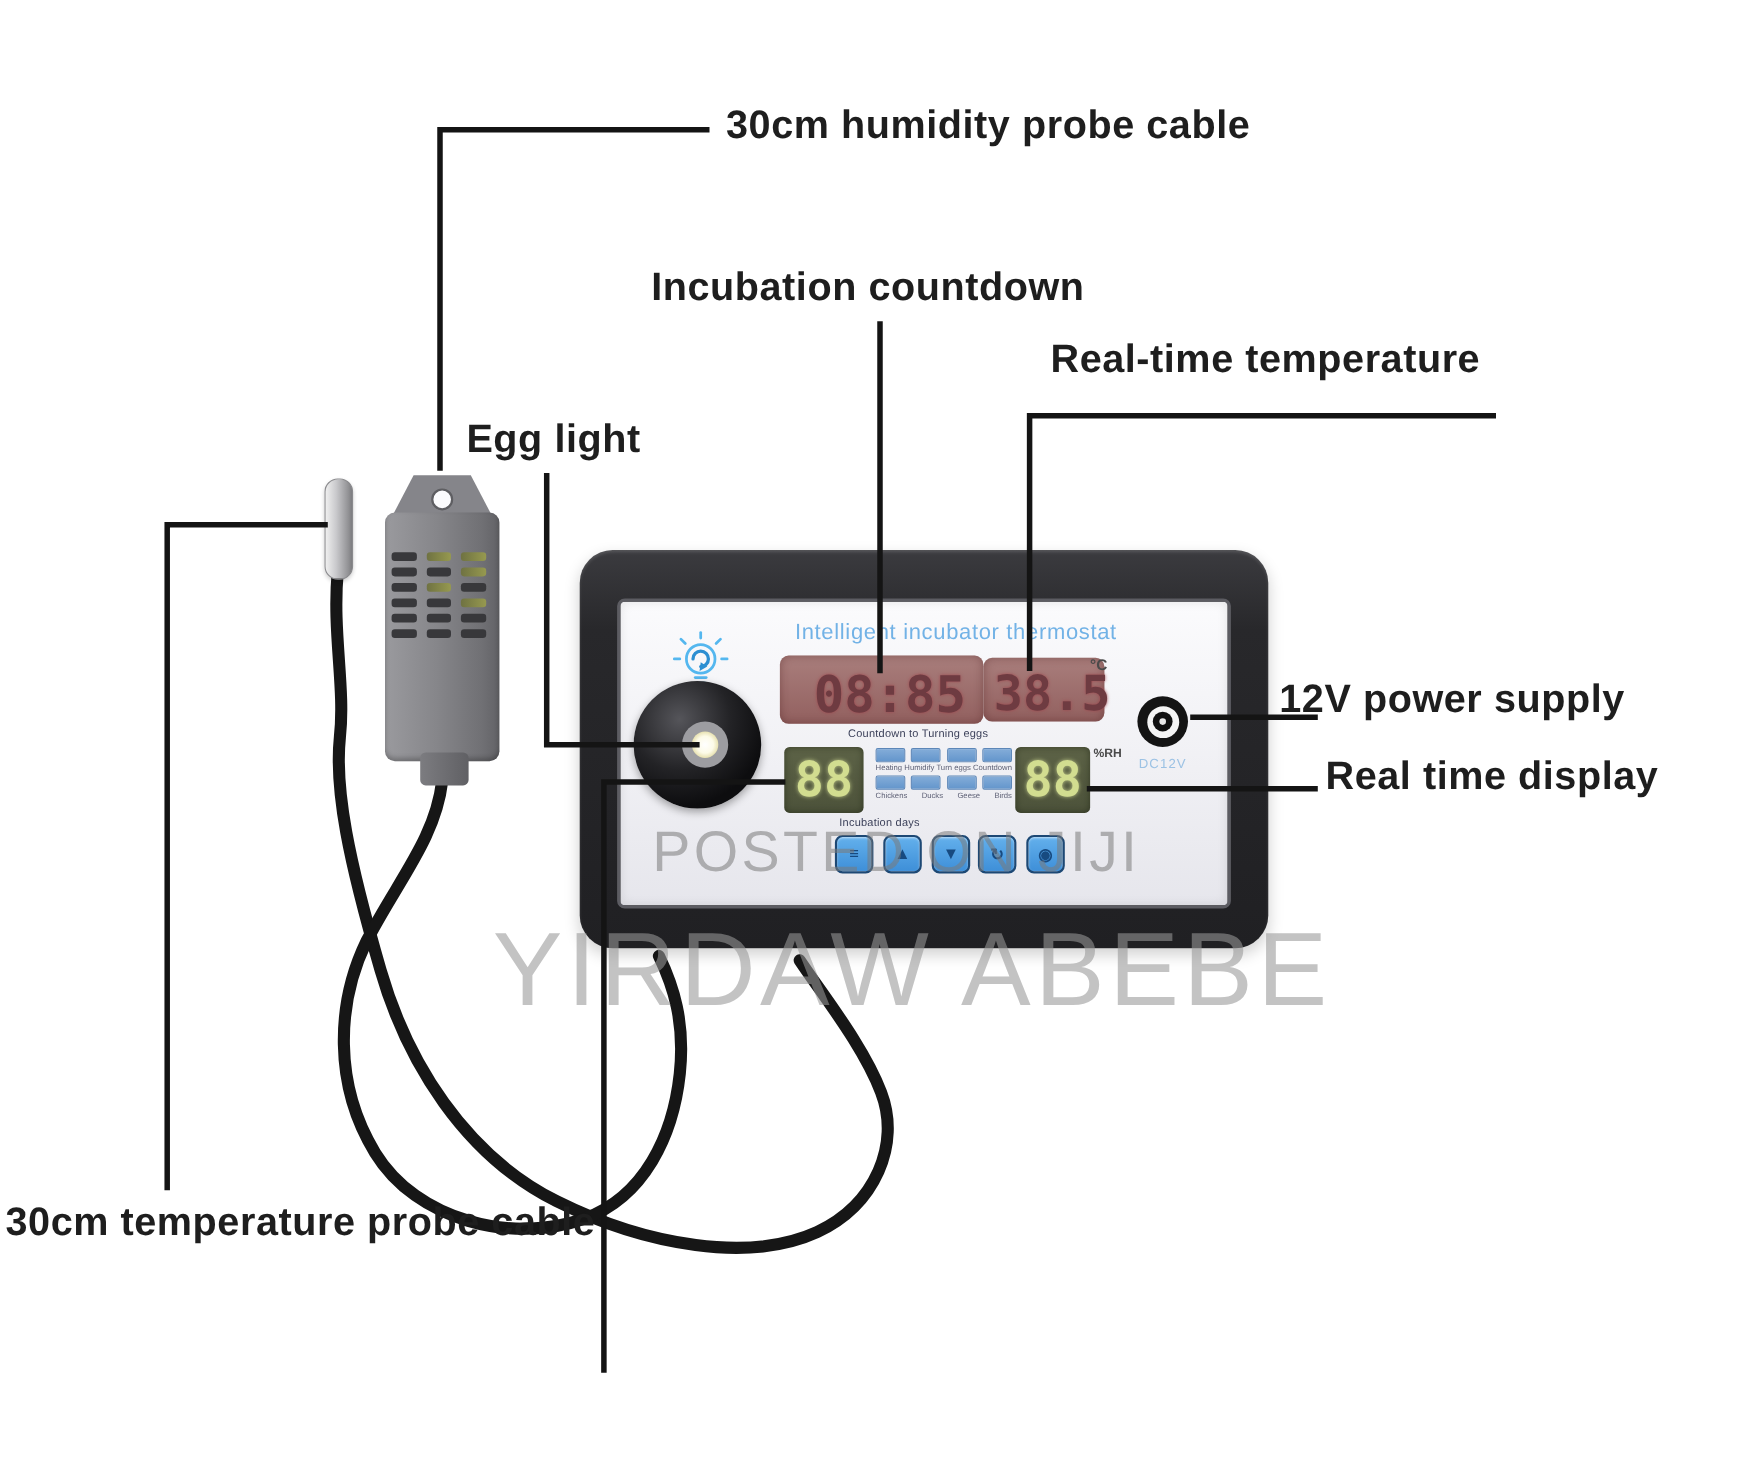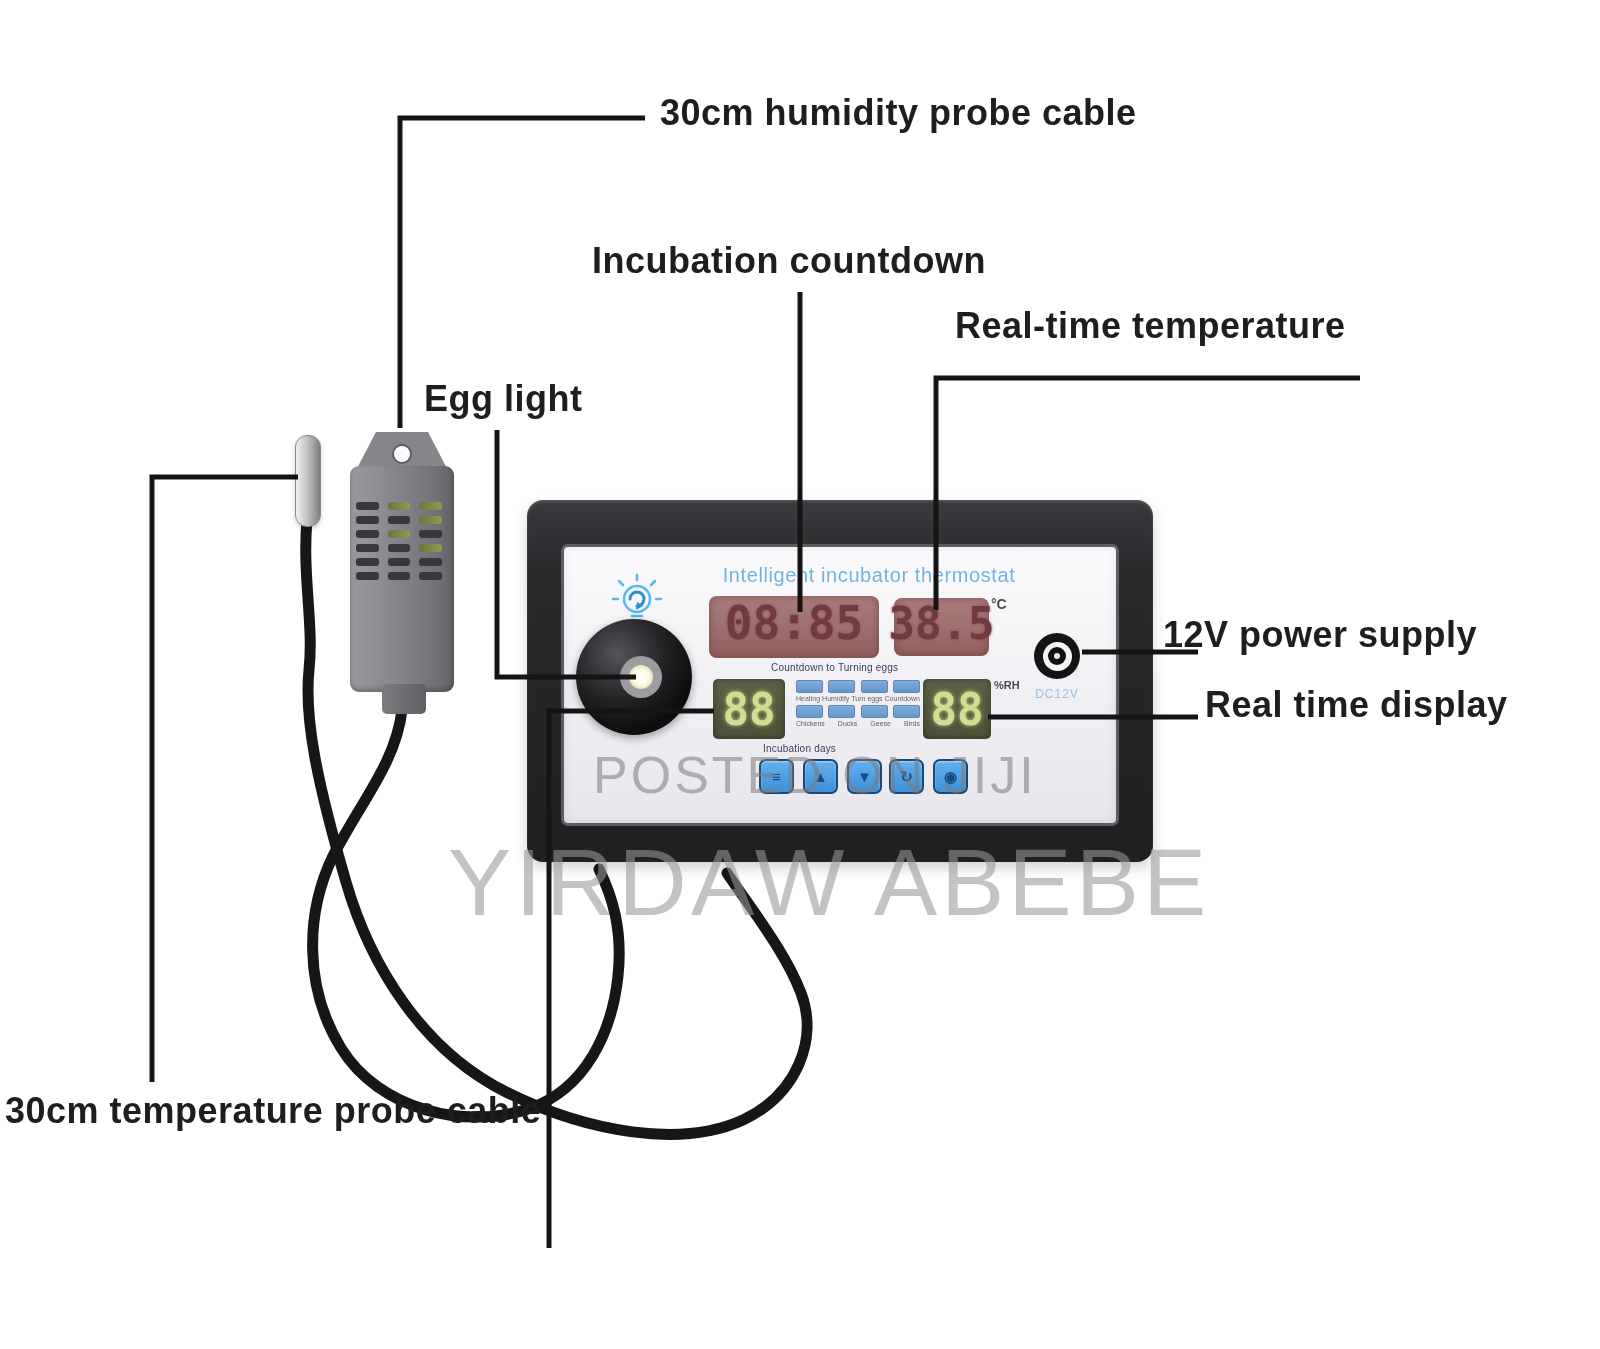--- a/index.html
+++ b/index.html
@@ -13,33 +13,33 @@
            letter-spacing:.5px;white-space:nowrap;z-index:7;}
 
   
   .wm1{position:absolute;left:593px;top:745px;font-size:52px;font-weight:400;
        color:rgba(122,122,122,.55);letter-spacing:3px;z-index:5;white-space:nowrap;}
   .wm2{position:absolute;left:448px;top:828px;font-size:95px;font-weight:400;
        color:rgba(152,152,152,.58);letter-spacing:4px;z-index:5;white-space:nowrap;}
 
   
   .device{position:absolute;left:527px;top:500px;width:626px;height:362px;z-index:3;
-          border-radius:16px;background:linear-gradient(180deg,#3b3b3f 0%,#28282b 20%,#202023 100%);
+          border-radius:30px;background:linear-gradient(180deg,#3b3b3f 0%,#28282b 20%,#202023 100%);
           box-shadow:inset 0 2px 3px rgba(255,255,255,.14), 0 6px 14px rgba(0,0,0,.18);}
   .panel{position:absolute;left:34px;top:44px;width:552px;height:276px;border-radius:7px;
          background:linear-gradient(180deg,#fbfbfd 0%,#f0f0f4 55%,#e6e6ec 100%);
          border:3px solid #5c5c62;box-shadow:inset 0 0 10px rgba(0,0,0,.10);}
   .ptitle{position:absolute;left:150px;top:17px;width:310px;text-align:center;
           font-size:20px;font-weight:500;color:#72b2e6;letter-spacing:.6px;white-space:nowrap;}
 
   
   .led-red{position:absolute;border-radius:8px;
            background:linear-gradient(180deg,#a97e7c 0%,#92605f 100%);
            box-shadow:inset 0 0 9px rgba(70,25,25,.4);
-           display:flex;align-items:flex-start;justify-content:center;}
+           display:flex;align-items:flex-end;justify-content:center;padding-left:15px;}
   .led-red .digits{font-family:"DejaVu Sans Mono",monospace;font-weight:bold;
            color:#6e3b41;text-shadow:0 0 3px #9e474e;filter:blur(.6px);}
   .led-green{position:absolute;border-radius:5px;
            background:linear-gradient(180deg,#5d6347 0%,#4c523a 100%);
            box-shadow:inset 0 0 7px rgba(20,25,10,.5);
            display:flex;align-items:center;justify-content:center;}
   .led-green .digits{font-family:"DejaVu Sans Mono",monospace;font-weight:bold;font-size:44px;
            color:#d2dd90;text-shadow:0 0 4px rgba(215,225,150,.8);filter:blur(.4px);}
   .cap{position:absolute;font-size:10px;color:#3c415a;white-space:nowrap;letter-spacing:.2px;margin-left:48px;}
   .unit{position:absolute;font-size:14px;color:#4a4a4a;font-weight:600;}

